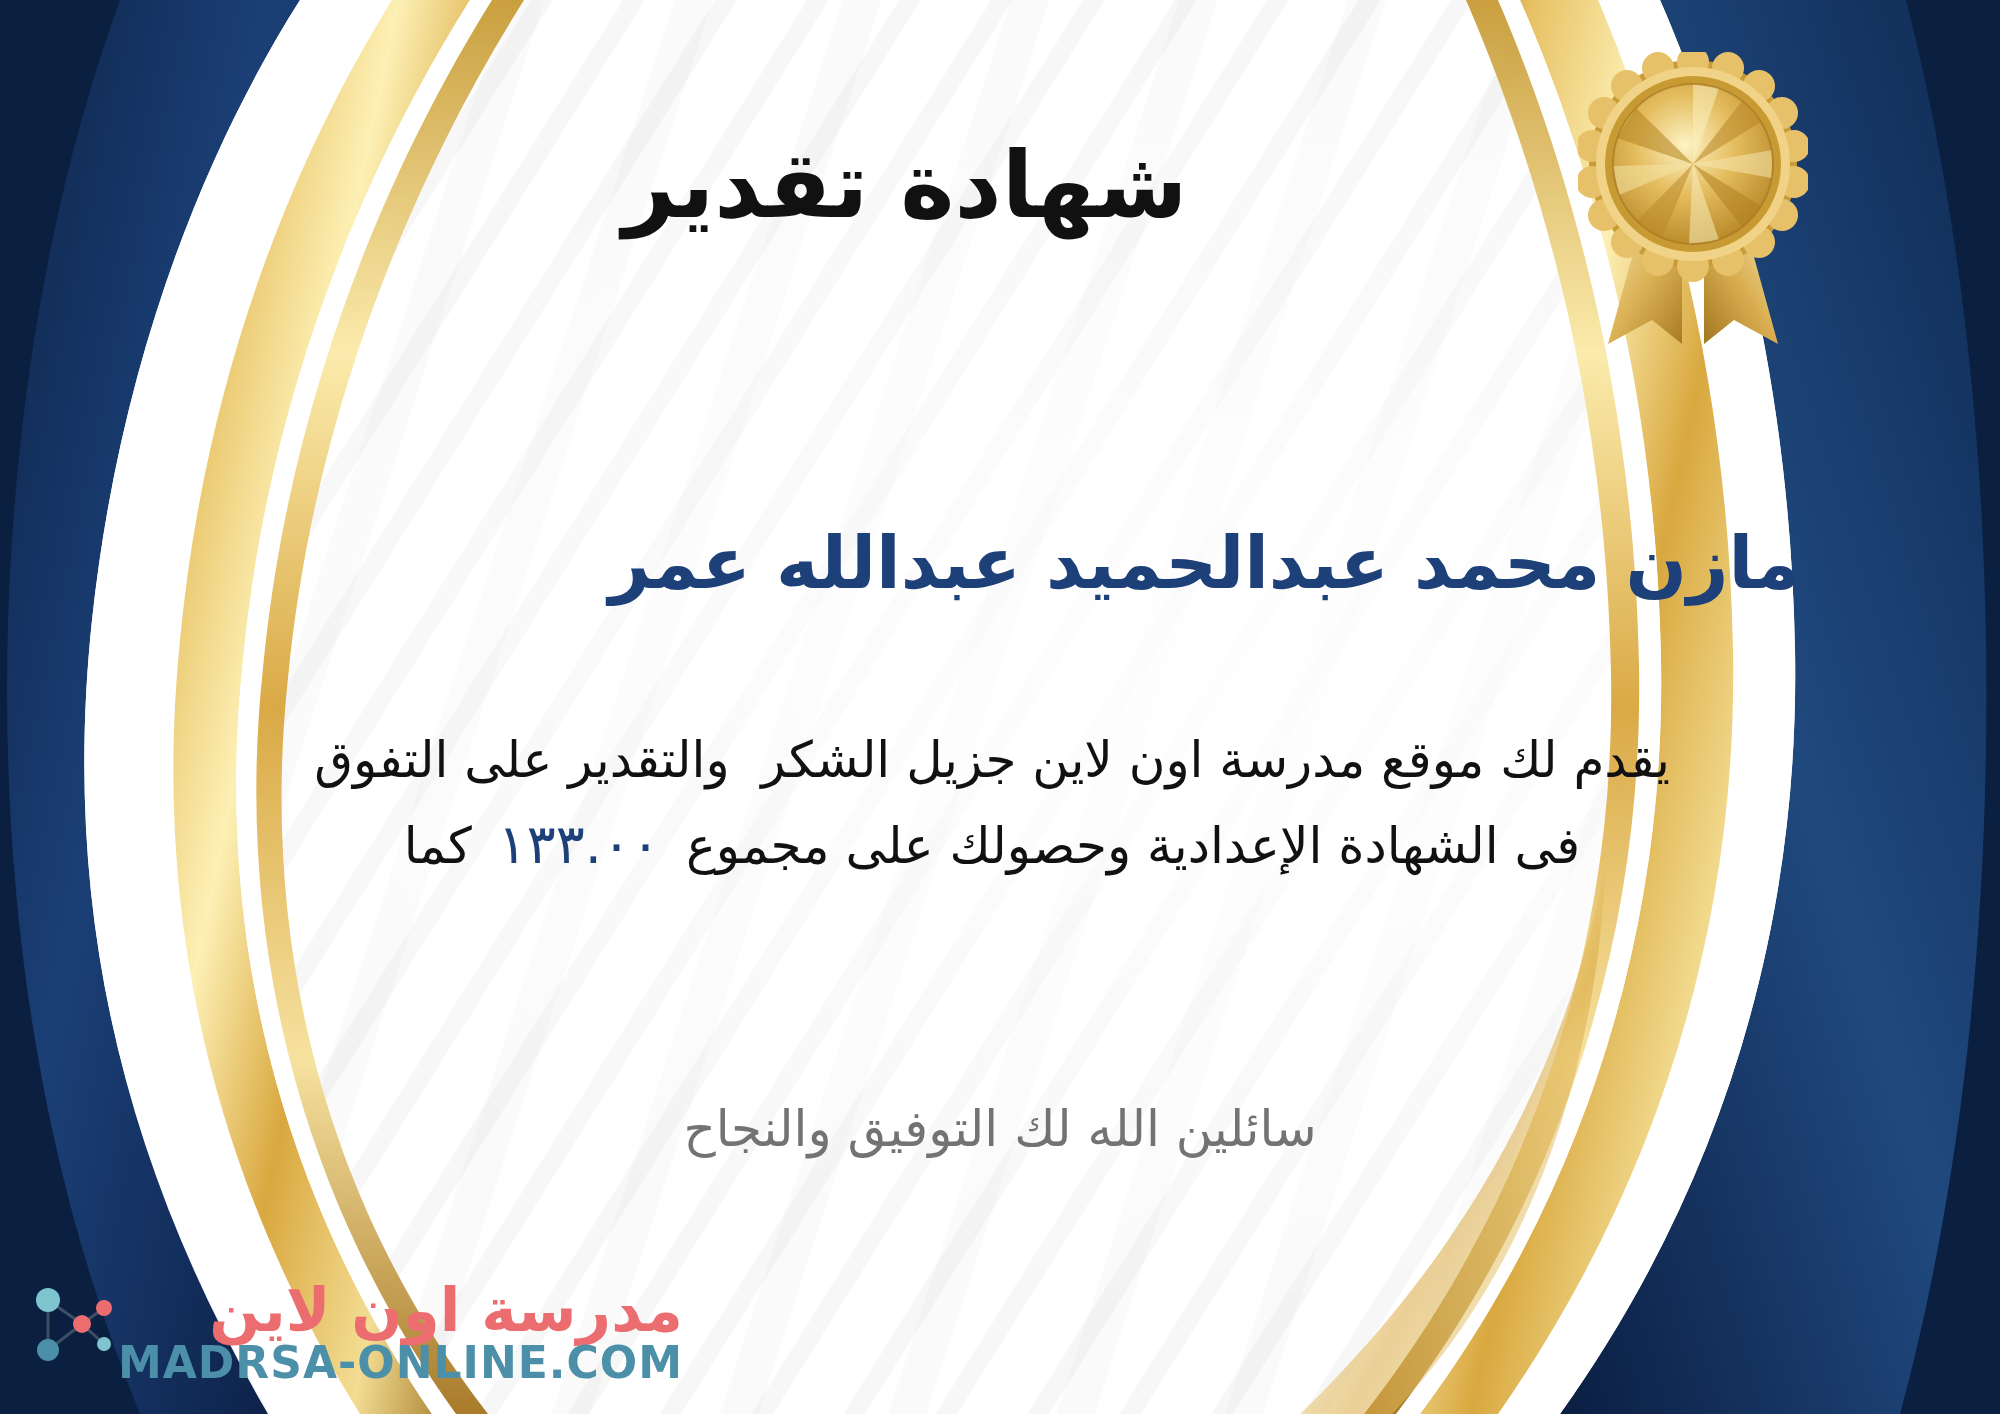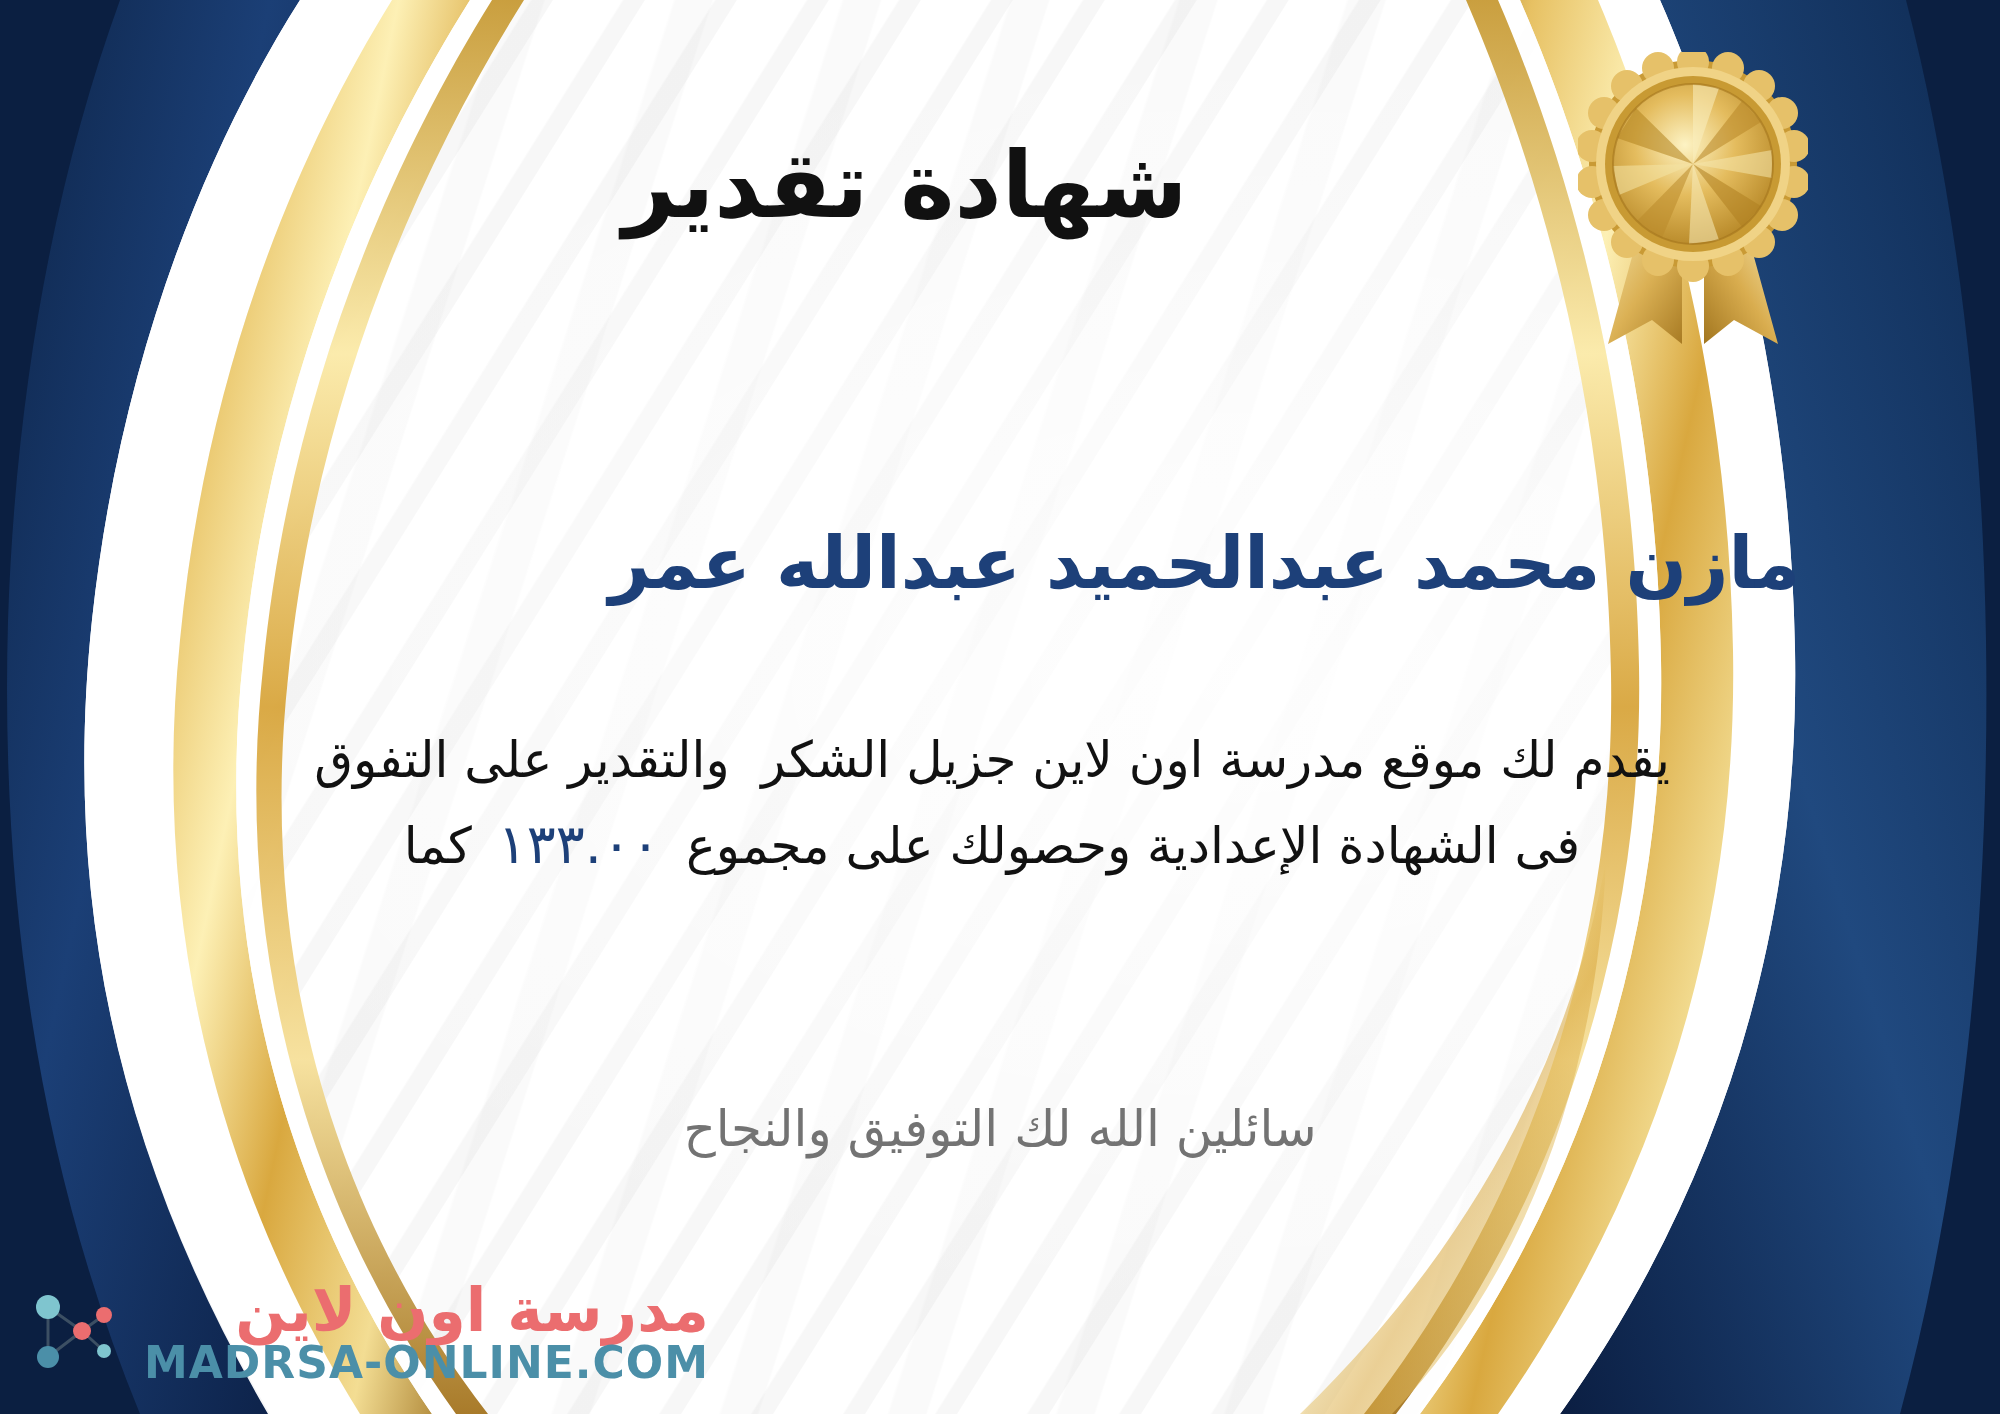--- a/index.html
+++ b/index.html
@@ -111,22 +111,22 @@
     direction:rtl;
     color:#737373;
     font-size:50px;
     font-weight:500;
   }
 
   
   .brand{
     position:absolute;
     left:24px;bottom:28px;
-    display:flex;align-items:center;
-    gap:28px;
+    display:flex;
+    gap:2px;
     direction:rtl;
   }
   .brand-text{display:flex;flex-direction:column;align-items:flex-start;}
   .brand-ar{
     font-size:60px;font-weight:700;color:#eb6d6f;
     line-height:1.0;direction:rtl;white-space:nowrap;
   }
   .brand-url{
     font-size:44px;font-weight:700;color:#4b8fa8;
     line-height:1.05;letter-spacing:1px;

